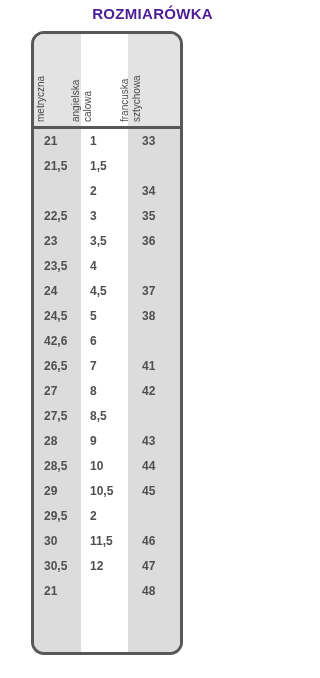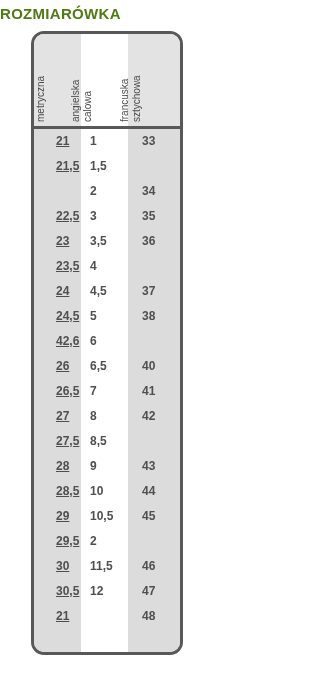--- a/index.html
+++ b/index.html
@@ -8,24 +8,24 @@
   }
   body {
     width: 213px;
     height: 678px;
     background: #ffffff;
     font-family: "Liberation Sans", sans-serif;
     overflow: hidden;
   }
 
   #page-title {
-    text-align: left;
+    text-align: right;
     font-size: 15px;
     font-weight: bold;
-    color: #4d7c0f;
+    color: #4c1d95;
     letter-spacing: 0.3px;
     margin: 5px 0 0 0;
     line-height: 18px;
   }
 
   #size-table-frame {
     position: absolute;
     left: 31px;
     top: 31px;
     width: 152px;
@@ -123,21 +123,21 @@
   .data-cell {
     position: absolute;
     top: 0;
     height: 25px;
     line-height: 25px;
     font-size: 12px;
     font-weight: bold;
     color: #4f4f4f;
     box-sizing: border-box;
   }
-  .data-cell.d1 { left: 12px;  width: 31px; padding-left: 10px; text-decoration: underline; }
+  .data-cell.d1 { left: 0px;  width: 31px; padding-left: 10px; }
   .data-cell.d2 { left: 47px; width: 47px; padding-left: 9px;  }
   .data-cell.d3 { left: 94px; width: 72px; padding-left: 14px; }
 </style>
 </head>
 <body>
 
 <h1 id="page-title">ROZMIARÓWKA</h1>
 
 <div id="size-table-frame">
   <div id="table-inner">
@@ -212,25 +212,20 @@
           <div class="data-cell d1">24,5</div>
           <div class="data-cell d2">5</div>
           <div class="data-cell d3">38</div>
         </div>
         <div class="data-row">
           <div class="data-cell d1">42,6</div>
           <div class="data-cell d2">6</div>
           <div class="data-cell d3"></div>
         </div>
         <div class="data-row">
-          <div class="data-cell d1">26</div>
-          <div class="data-cell d2">6,5</div>
-          <div class="data-cell d3">40</div>
-        </div>
-        <div class="data-row">
           <div class="data-cell d1">26,5</div>
           <div class="data-cell d2">7</div>
           <div class="data-cell d3">41</div>
         </div>
         <div class="data-row">
           <div class="data-cell d1">27</div>
           <div class="data-cell d2">8</div>
           <div class="data-cell d3">42</div>
         </div>
         <div class="data-row">

